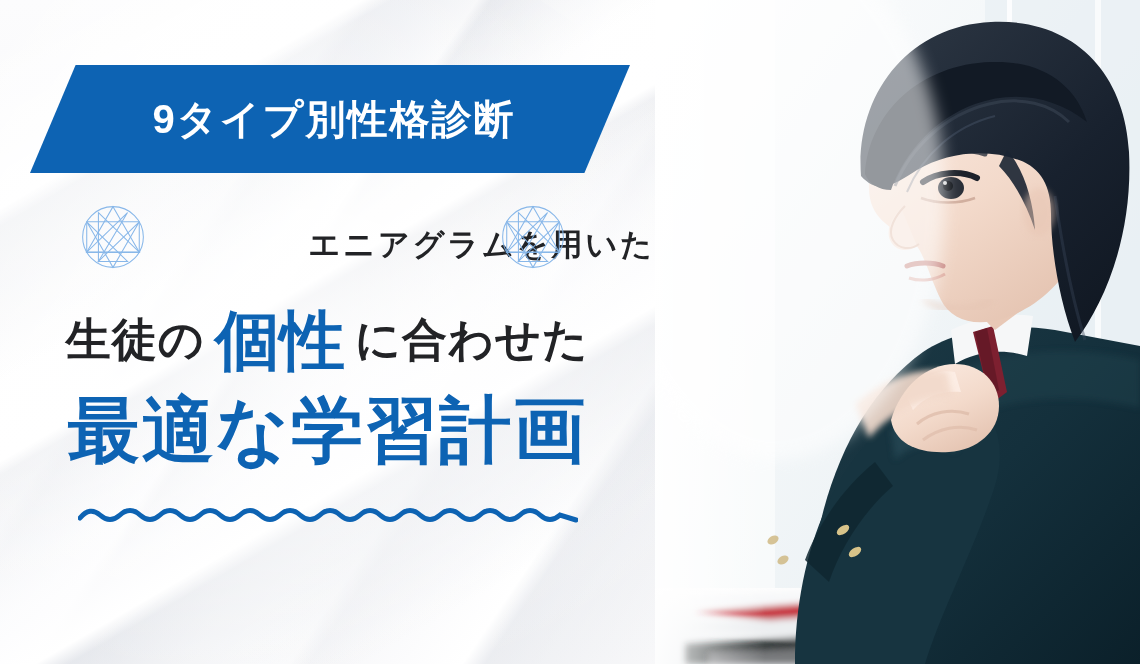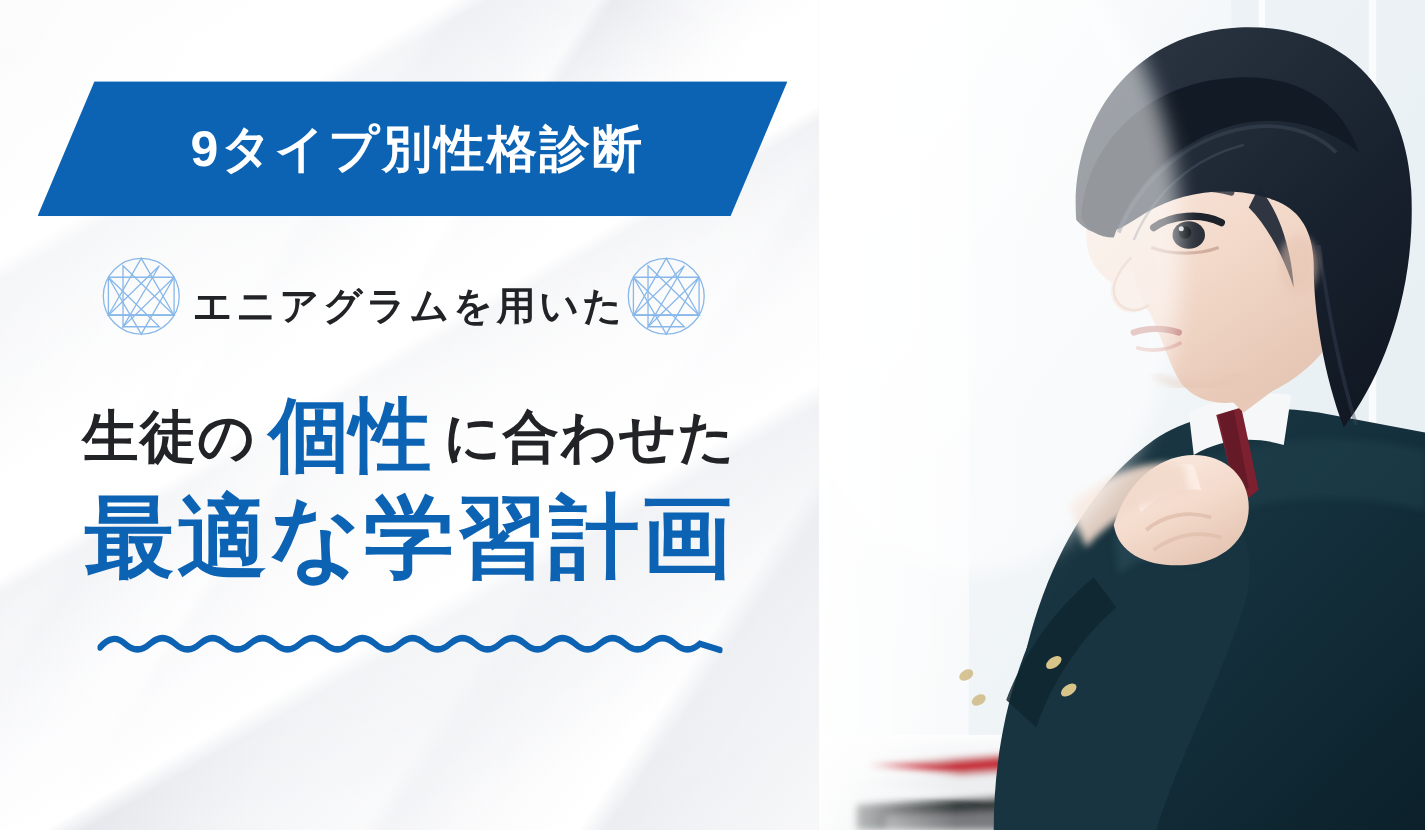--- a/index.html
+++ b/index.html
@@ -75,35 +75,35 @@
   .ribbon-text{
     color:#ffffff;font-size:40px;font-weight:700;letter-spacing:2px;
     transform:translateX(4px);
     white-space:nowrap;
   }
 
   
   .copy{position:absolute;left:0;top:190px;width:655px;}
   .row-sub{
     position:relative;height:110px;
-    display:flex;align-items:center;justify-content:center;
+    display:flex;align-items:center;justify-content:flex-end;
   }
   .sub-text{
     font-size:31px;font-weight:600;color:#222326;letter-spacing:3px;
     white-space:nowrap;
   }
   .ennea{
     position:absolute;top:14px;width:66px;height:66px;opacity:.92;
   }
   .ennea.left{left:80px;}
   .ennea.right{left:500px;}
   .ennea svg{display:block;width:66px;height:66px;}
 
   .row-mid{
-    height:80px;display:flex;align-items:flex-end;justify-content:center;
+    height:80px;display:flex;align-items:center;justify-content:center;
     white-space:nowrap;
   }
   .mid-dark{font-size:45px;font-weight:700;color:#222326;letter-spacing:1px;}
   .mid-accent{
     font-size:65px;font-weight:700;color:var(--brand,#0d63b3);
     letter-spacing:0px;padding:0 10px;line-height:1;
   }
 
   .row-big{
     height:100px;display:flex;align-items:flex-start;justify-content:center;

